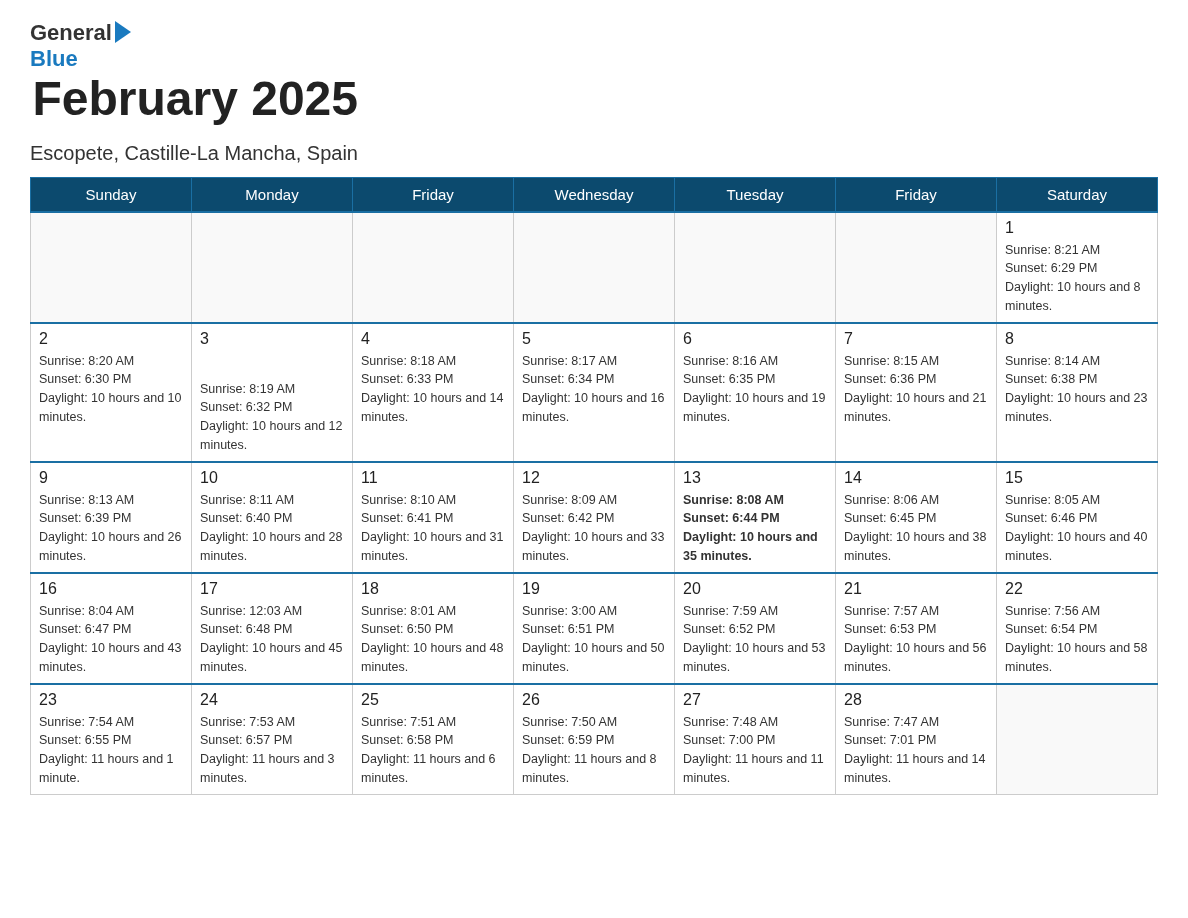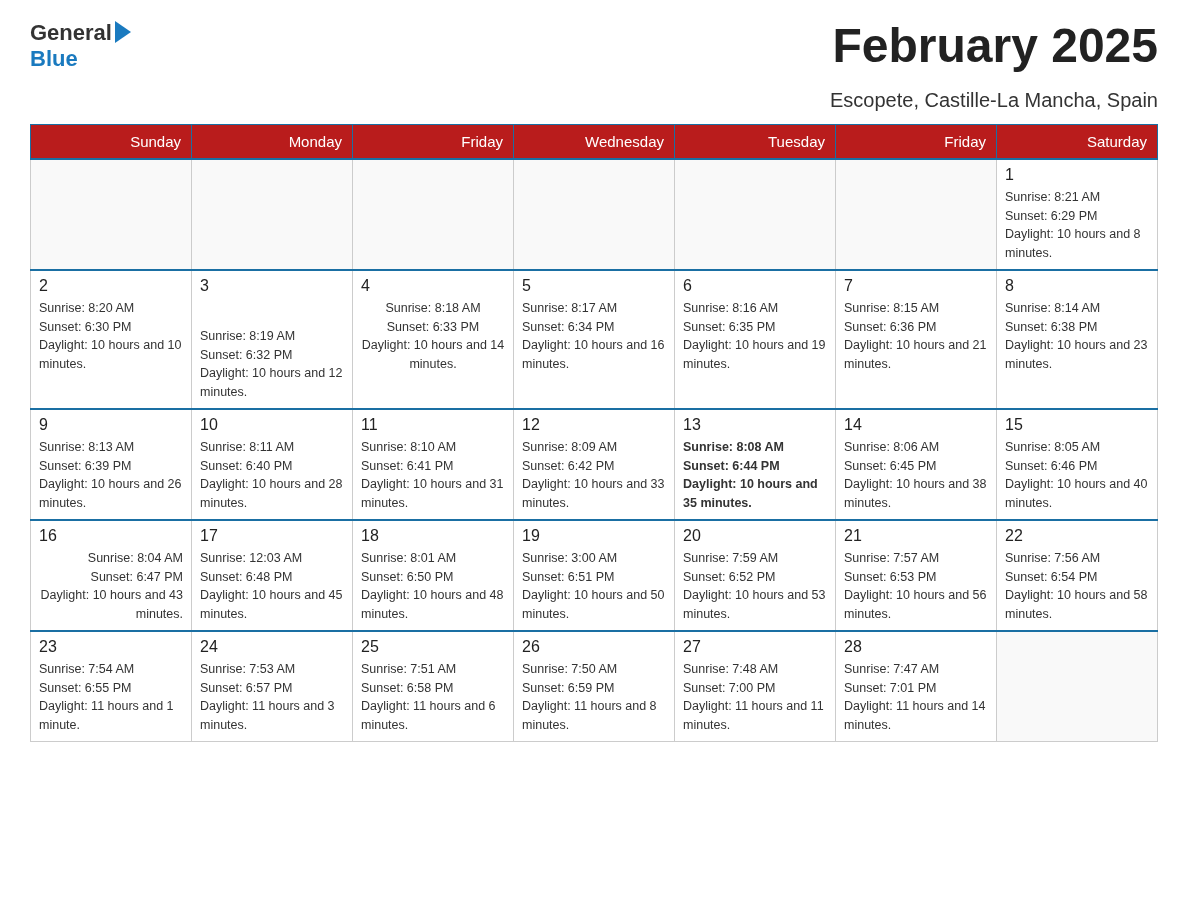--- a/index.html
+++ b/index.html
@@ -8,20 +8,21 @@
       background: #fff;
       padding: 20px 30px;
       width: 1188px;
       min-height: 918px;
     }
     .header {
       display: flex;
       justify-content: space-between;
       align-items: flex-start;
       margin-bottom: 10px;
+      flex-direction: column;
     }
     .logo {
       display: flex;
       align-items: center;
     }
     .logo-text-general {
       font-size: 22px;
       font-weight: bold;
       color: #333;
     }
@@ -62,26 +63,26 @@
       font-size: 20px;
       color: #333;
       margin-top: 16px;
     }
     .calendar {
       width: 100%;
       border-collapse: collapse;
       margin-top: 12px;
     }
     .calendar th {
-      background-color: #b91c1c;
+      background-color: #0c4a6e;
       color: #fff;
       font-size: 15px;
       font-weight: normal;
       padding: 8px 10px;
-      text-align: right;
+      text-align: center;
       border: 1px solid #1a6fa3;
     }
     .calendar td {
       border: 1px solid #ccc;
       vertical-align: top;
       padding: 6px 8px;
       width: calc(100% / 7);
       min-height: 110px;
       font-size: 13px;
       color: #333;
@@ -160,21 +161,21 @@
 Daylight: 10 hours and 10 minutes.</div>
         </td>
         <td>
           <span class="day-number">3</span>
           <div class="day-info" style="white-space: pre-line; margin-top: 32px;">Sunrise: 8:19 AM
 Sunset: 6:32 PM
 Daylight: 10 hours and 12 minutes.</div>
         </td>
         <td>
           <span class="day-number">4</span>
-          <div class="day-info" style="white-space: pre-line; text-align: center;">Sunrise: 8:18 AM
+          <div class="day-info" style="white-space: pre-line;">Sunrise: 8:18 AM
 Sunset: 6:33 PM
 Daylight: 10 hours and 14 minutes.</div>
         </td>
         <td>
           <span class="day-number">5</span>
           <div class="day-info" style="white-space: pre-line;">Sunrise: 8:17 AM
 Sunset: 6:34 PM
 Daylight: 10 hours and 16 minutes.</div>
         </td>
         <td>
@@ -236,21 +237,21 @@
         <td>
           <span class="day-number">15</span>
           <div class="day-info" style="white-space: pre-line;">Sunrise: 8:05 AM
 Sunset: 6:46 PM
 Daylight: 10 hours and 40 minutes.</div>
         </td>
       </tr>
       <tr class="week-row">
         <td>
           <span class="day-number">16</span>
-          <div class="day-info" style="white-space: pre-line; text-align: right;">Sunrise: 8:04 AM
+          <div class="day-info" style="white-space: pre-line;">Sunrise: 8:04 AM
 Sunset: 6:47 PM
 Daylight: 10 hours and 43 minutes.</div>
         </td>
         <td>
           <span class="day-number">17</span>
           <div class="day-info" style="white-space: pre-line;">Sunrise: 12:03 AM
 Sunset: 6:48 PM
 Daylight: 10 hours and 45 minutes.</div>
         </td>
         <td>

